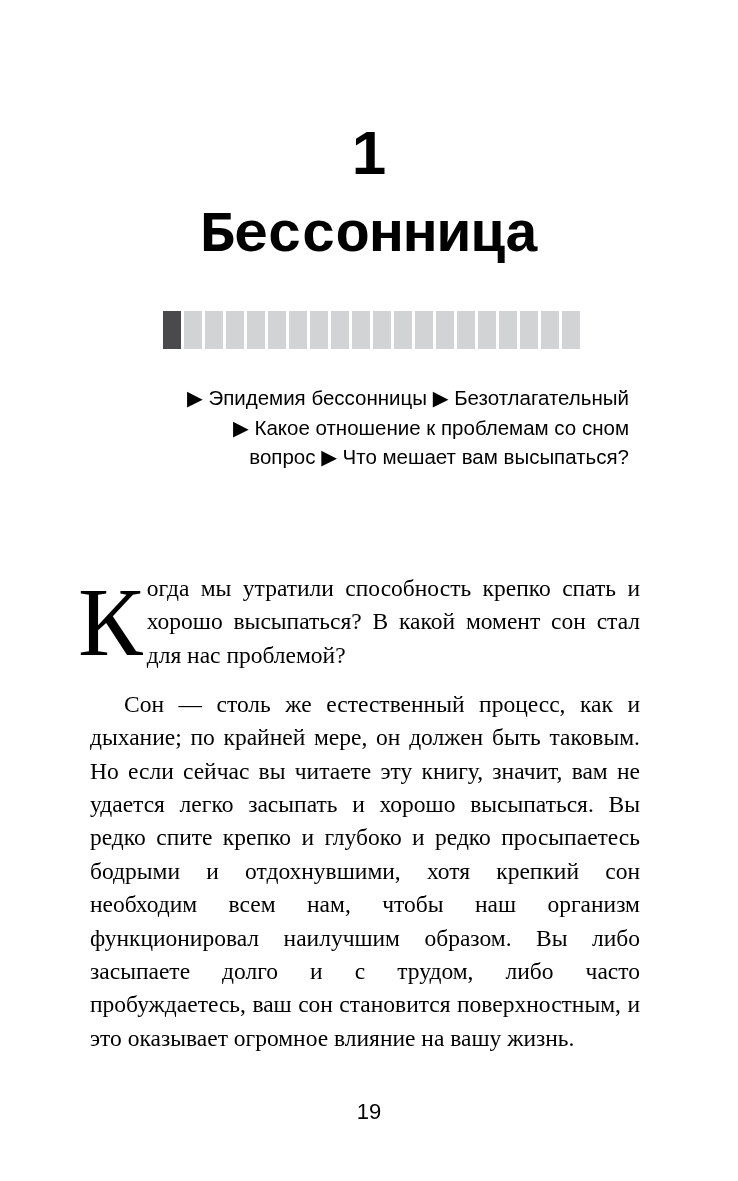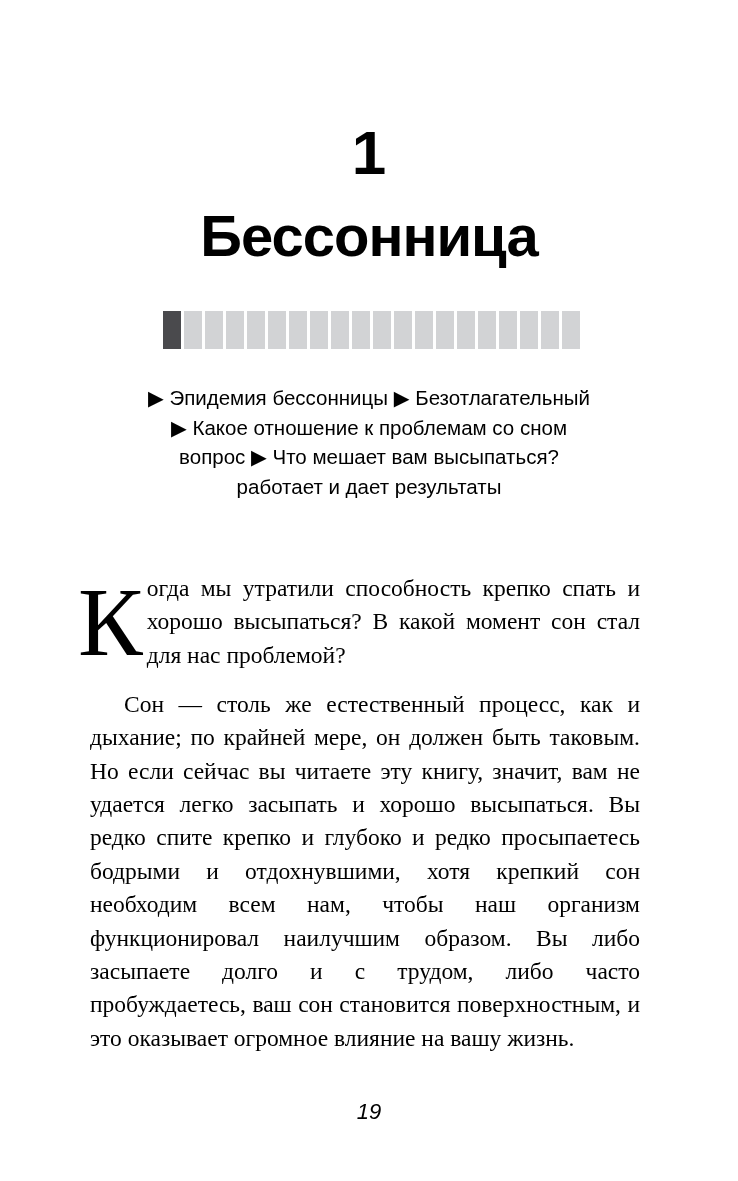--- a/index.html
+++ b/index.html
@@ -22,21 +22,21 @@
     text-align: center;
     font-family: "Liberation Sans", sans-serif;
     font-weight: bold;
     font-size: 62px;
     line-height: 1;
     margin-top: 122px;
     letter-spacing: 0px;
   }
   .chapter-title {
     text-align: center;
-    font-family: Liberation Sans, sans-serif;
+    font-family: Liberation Mono, monospace;
     font-weight: bold;
     font-size: 58px;
     line-height: 1.05;
     margin-top: 22px;
     letter-spacing: -1px;
   }
 
   
   .progress-bar {
     margin: 44px auto 0 auto;
@@ -53,21 +53,21 @@
     flex: 0 0 auto;
   }
   .progress-block.filled {
     background: #4a4a4d;
   }
 
   
   .topics {
     margin: 34px auto 0 auto;
     width: 520px;
-    text-align: center;
+    text-align: right;
     font-family: "Liberation Sans", sans-serif;
     font-size: 20.5px;
     line-height: 1.45;
     color: #000;
   }
 
   
   .body-text {
     position: absolute;
     left: 78px;
@@ -102,21 +102,20 @@
 
   
   .page-number {
     position: absolute;
     bottom: 56px;
     left: 0;
     width: 100%;
     text-align: center;
     font-family: "Liberation Sans", sans-serif;
     font-size: 22px;
-    font-style: italic;
   }
 </style>
 </head>
 <body>
 
 <div class="page">
 
   <div class="chapter-number">1</div>
 
   <div class="chapter-title">Бессонница</div>
@@ -141,21 +140,20 @@
       <div class="progress-block" style="background: rgb(210, 211, 213);"></div>
       <div class="progress-block" style="background: rgb(210, 211, 213);"></div>
       <div class="progress-block" style="background: rgb(210, 211, 213);"></div>
       <div class="progress-block" style="background: rgb(210, 211, 213);"></div>
     </div>
 
   <div class="topics">
     <div>▶ Эпидемия бессонницы ▶ Безотлагательный</div>
     <div>▶ Какое отношение к проблемам со сном</div>
     <div>вопрос ▶ Что мешает вам высыпаться?</div>
-    <div>работает и дает результаты</div>
   </div>
 
   <div class="body-text">
     <div class="dropcap-para">
       <span class="dropcap">К</span>
       <p class="para first">огда мы утратили способность крепко спать и хорошо высыпаться? В какой момент сон стал для нас проблемой?</p>
     </div>
     <p class="para">Сон — столь же естественный процесс, как и дыхание; по крайней мере, он должен быть таковым. Но если сейчас вы читаете эту книгу, значит, вам не удается легко засыпать и хорошо высыпаться. Вы редко спите крепко и глубоко и редко просыпаетесь бодрыми и отдохнувшими, хотя крепкий сон необходим всем нам, чтобы наш организм функционировал наилучшим образом. Вы либо засыпаете долго и с трудом, либо часто пробуждаетесь, ваш сон становится поверхностным, и это оказывает огромное влияние на вашу жизнь.</p>
   </div>
 

